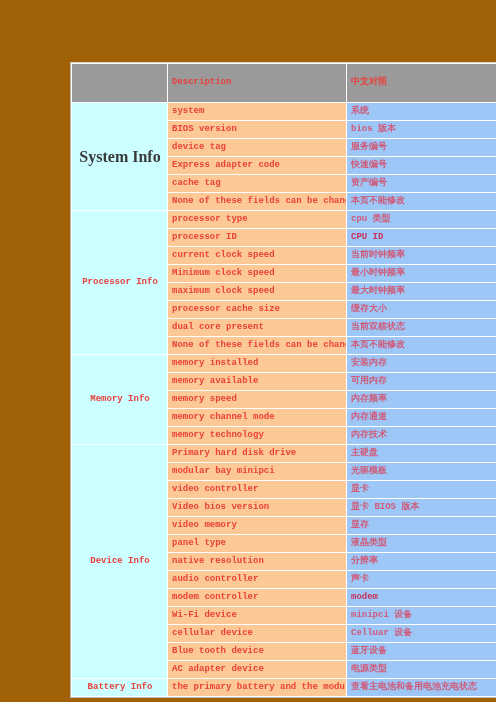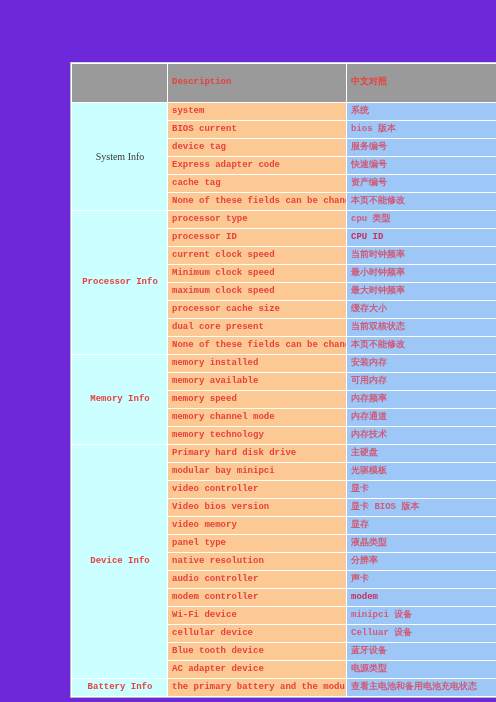--- a/index.html
+++ b/index.html
@@ -11,21 +11,21 @@
   body {
     width: 496px;
     height: 702px;
     font-family: "Liberation Sans", sans-serif;
     overflow: hidden;
   }
   #page {
     position: relative;
     width: 496px;
     height: 702px;
-    background: #6d28d9;
+    background: #a16207;
   }
   #table-wrap {
     position: absolute;
     left: 70px;
     top: 62px;
     width: 440px;   
   }
   table.info-table {
     border-collapse: separate;
     border-spacing: 1px;
@@ -67,22 +67,22 @@
   td.section-cell {
     background: #ccffff;
     color: #e8413c;
     text-align: center;
     vertical-align: middle;
     font-weight: bold;
   }
   td.section-cell.sans {
     font-family: "Liberation Serif", serif;
     color: #3a3a3a;
-    font-size: 10px;
-    font-weight: normal;
+    font-size: 16px;
+    font-weight: bold;
   }
 
   
   td.desc-cell {
     background: #fcc893;
     color: #e8413c;
     text-align: left;
     margin-top: 44px;
   }
 
@@ -117,21 +117,21 @@
             <td class="head-blank"></td>
             <td>Description</td>
             <td>中文对照</td>
           </tr>
           <tr>
             <td class="section-cell sans" rowspan="6">System Info</td>
             <td class="desc-cell">system</td>
             <td class="cn-cell">系统</td>
           </tr>
           <tr>
-            <td class="desc-cell">BIOS current</td>
+            <td class="desc-cell">BIOS version</td>
             <td class="cn-cell">bios 版本</td>
           </tr>
           <tr>
             <td class="desc-cell">device tag</td>
             <td class="cn-cell">服务编号</td>
           </tr>
           <tr>
             <td class="desc-cell">Express adapter code</td>
             <td class="cn-cell">快速编号</td>
           </tr>

